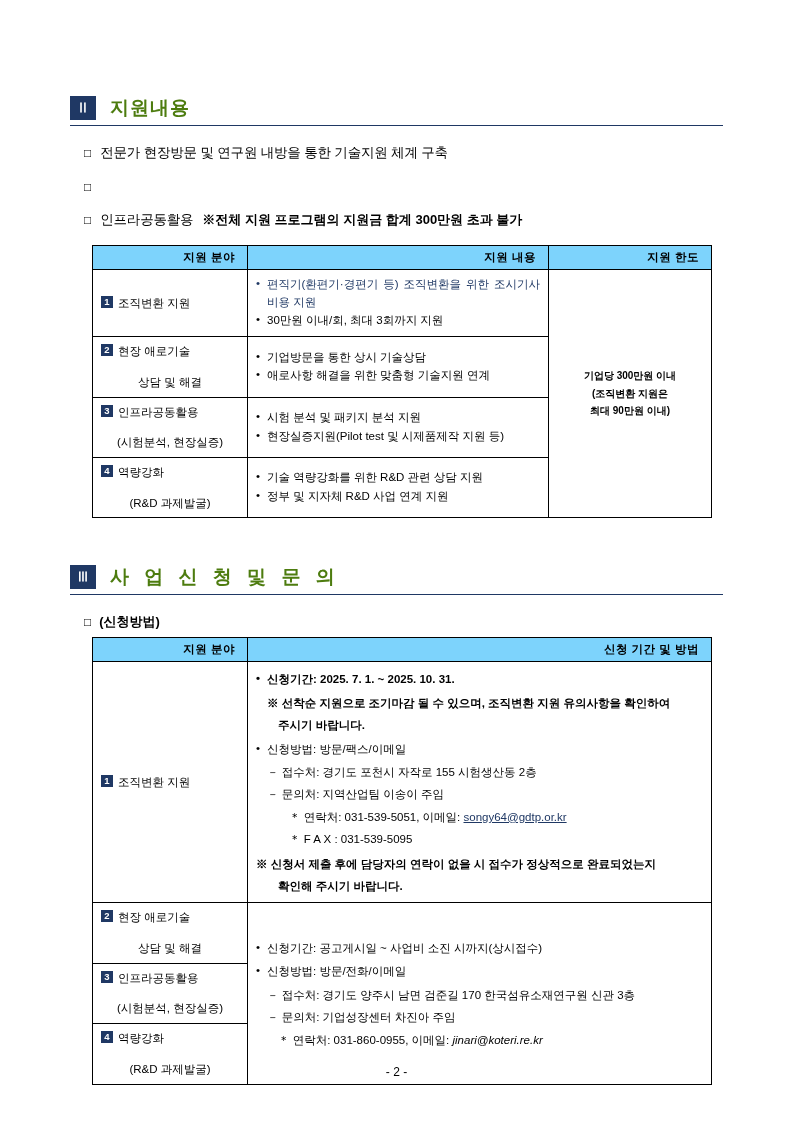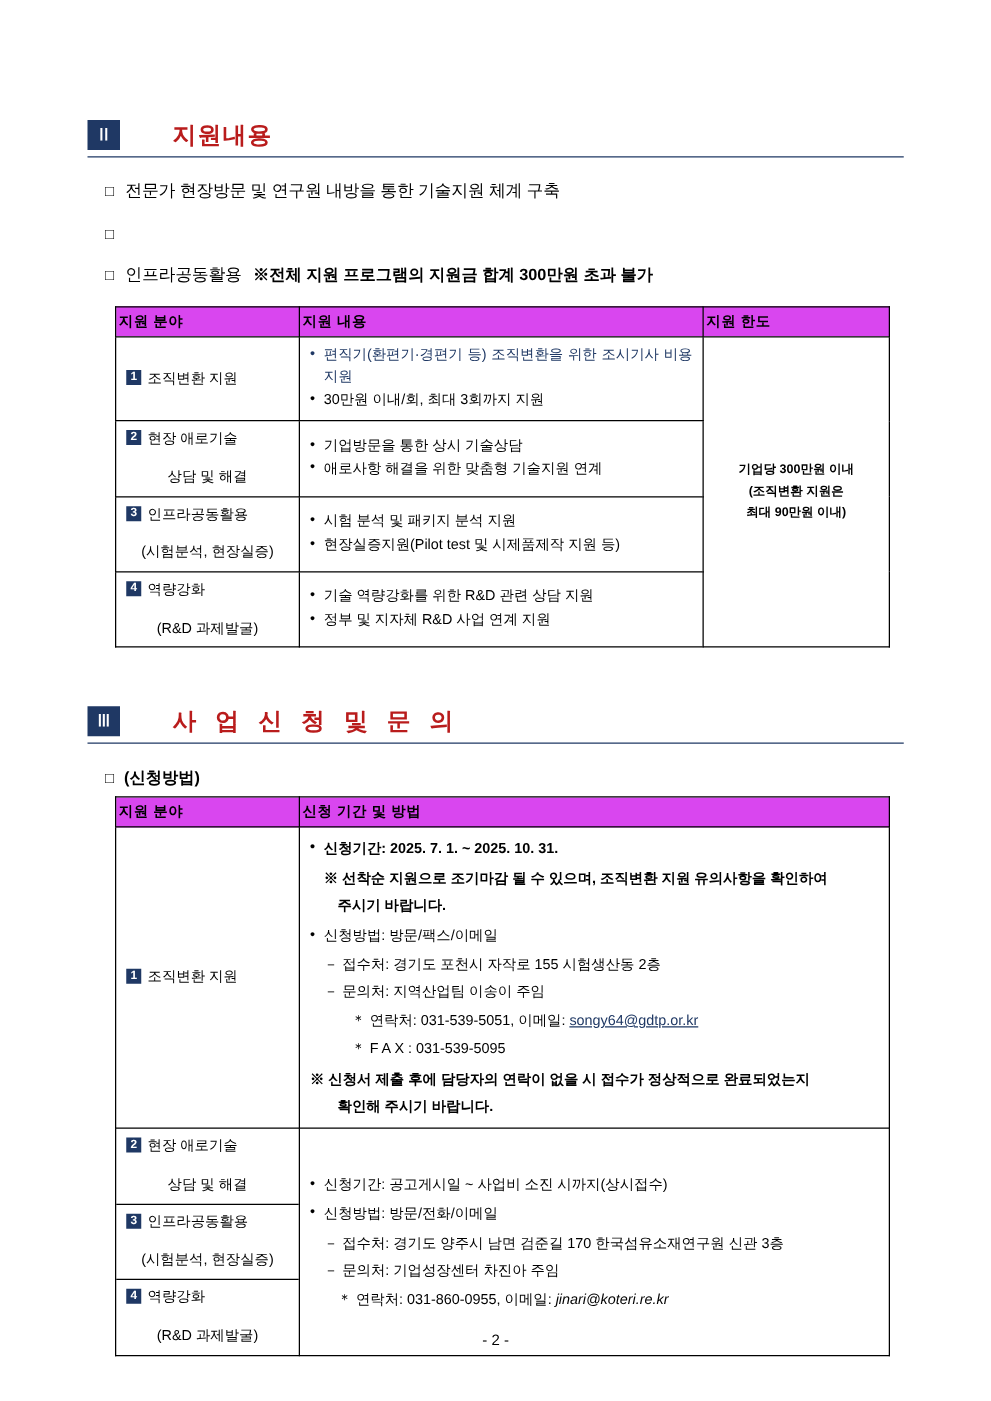--- a/index.html
+++ b/index.html
@@ -38,23 +38,22 @@
     font-size: 13px;
     font-weight: bold;
     display: flex;
     align-items: center;
     justify-content: center;
     letter-spacing: 0;
   }
   .sec-title {
     font-size: 19px;
     font-weight: bold;
-    color: #b91c1c;
+    color: #4d7c0f;
     letter-spacing: 1px;
-    margin-left: 28px;
   }
   .sec-title.spaced {
     letter-spacing: 5px;
   }
   .sec-rule {
     border: none;
     border-top: 1.6px solid #1f3864;
     margin: 3px 0 18px 0;
   }
 
@@ -80,25 +79,25 @@
     width: 620px;
     margin: 6px 0 0 22px;
     font-size: 11.5px;
   }
   table td, table th {
     border: 1px solid #000000;
     padding: 3px 5px;
     vertical-align: middle;
   }
   thead th {
-    background: #d946ef;
+    background: #7dd3fc;
     font-weight: bold;
     font-size: 11.5px;
-    text-align: left;
-    padding: 4px 2px;
+    text-align: right;
+    padding: 4px 12px;
     letter-spacing: 0.5px;
   }
   .cat-cell {
     width: 130px;
     text-align: left;
     padding: 6px 8px;
     line-height: 1.45;
   }
   .cat-line {
     display: flex;

